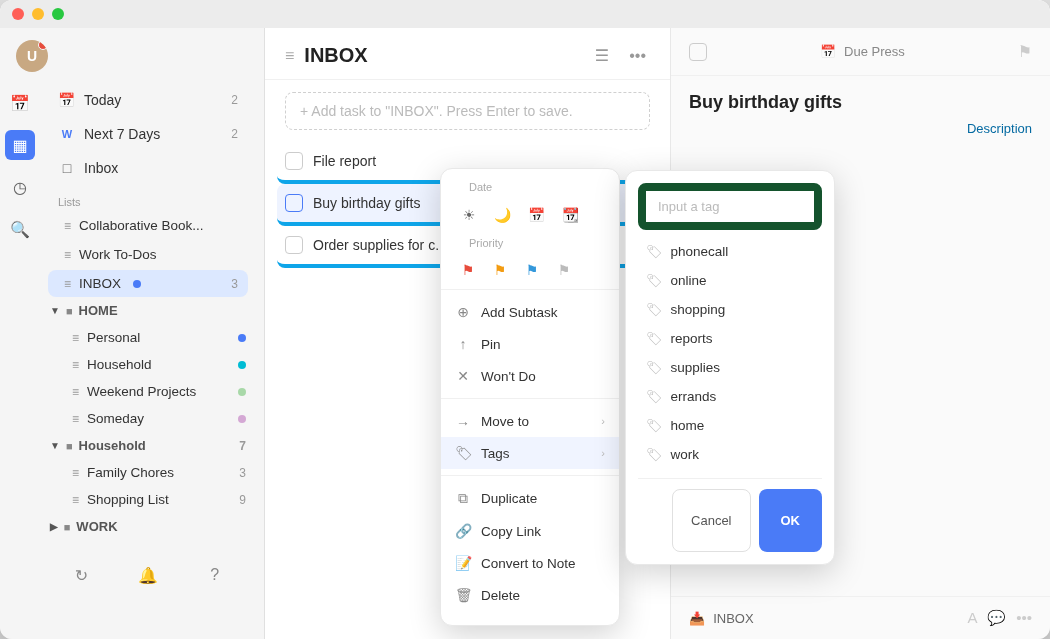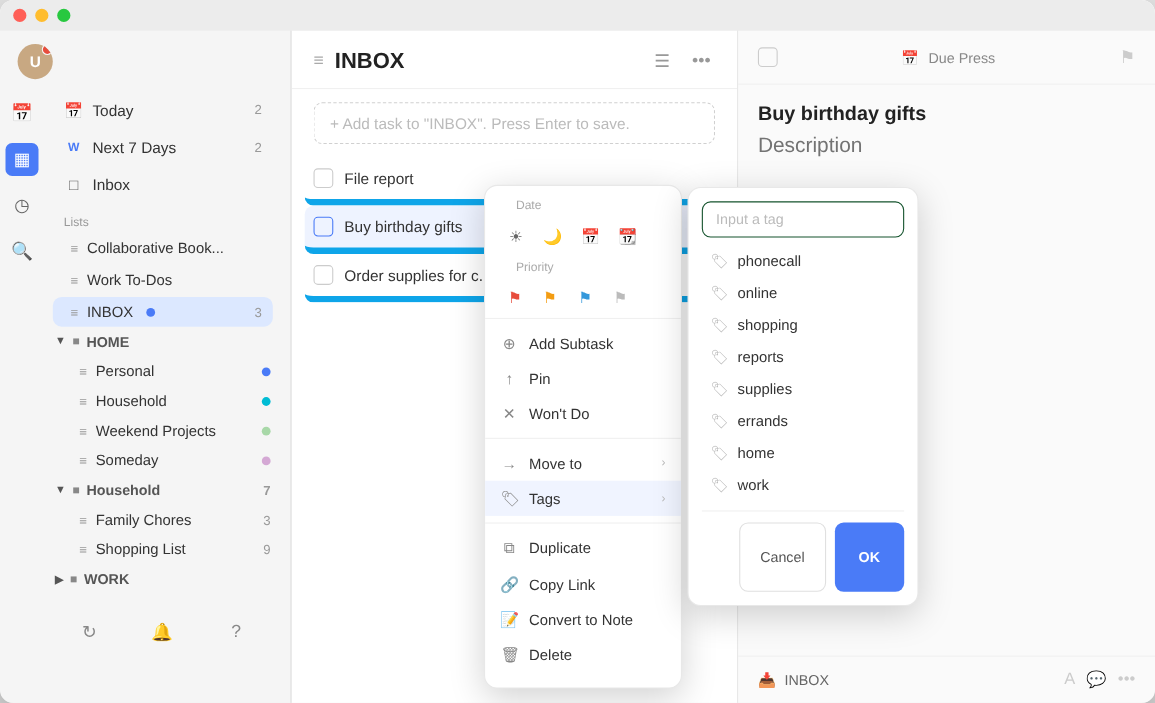--- a/index.html
+++ b/index.html
@@ -199,21 +199,21 @@
       cursor: pointer;
     }
     .task-list { padding: 0 12px; overflow-y: auto; flex: 1; }
     .task-item {
       display: flex;
       align-items: center;
       padding: 10px 8px;
       border-radius: 8px;
       cursor: pointer;
       gap: 10px;
-      border-bottom: 6px solid #0ea5e9;
+      border-bottom: 4px solid #0ea5e9;
     }
     .task-item.selected { background: #eef3ff; }
     .task-checkbox {
       width: 18px; height: 18px;
       border: 1.5px solid #ccc;
       border-radius: 4px;
       flex-shrink: 0;
     }
     .task-text { font-size: 14px; color: #333; }
 
@@ -241,23 +241,24 @@
       font-size: 13px;
       color: #888;
     }
     .detail-title {
       font-size: 18px;
       font-weight: 600;
       color: #222;
       padding: 16px 18px 8px;
     }
     .detail-desc {
-      font-size: 19px;
-      color: #737373;
+      font-size: 13px;
+      color: #0369a1;
       padding: 0 18px;
+      text-align: right;
     }
     .detail-footer {
       margin-top: auto;
       padding: 12px 18px;
       border-top: 1px solid #f0f0f0;
       display: flex;
       align-items: center;
       justify-content: space-between;
     }
     .detail-footer-left {
@@ -338,21 +339,21 @@
       width: 210px;
       background: white;
       border-radius: 12px;
       box-shadow: 0 8px 32px rgba(0,0,0,0.18);
       z-index: 300;
       padding: 12px;
       border: 1px solid #e8e8e8;
     }
     .tag-input {
       width: 100%;
-      border: 1px solid #14532d;
+      border: 8px solid #14532d;
       border-radius: 8px;
       padding: 8px 12px;
       font-size: 13px;
       outline: none;
       color: #333;
       margin-bottom: 8px;
     }
     .tag-input::placeholder { color: #bbb; }
     .tag-list { display: flex; flex-direction: column; gap: 2px; margin-bottom: 10px; }
     .tag-list-item {

